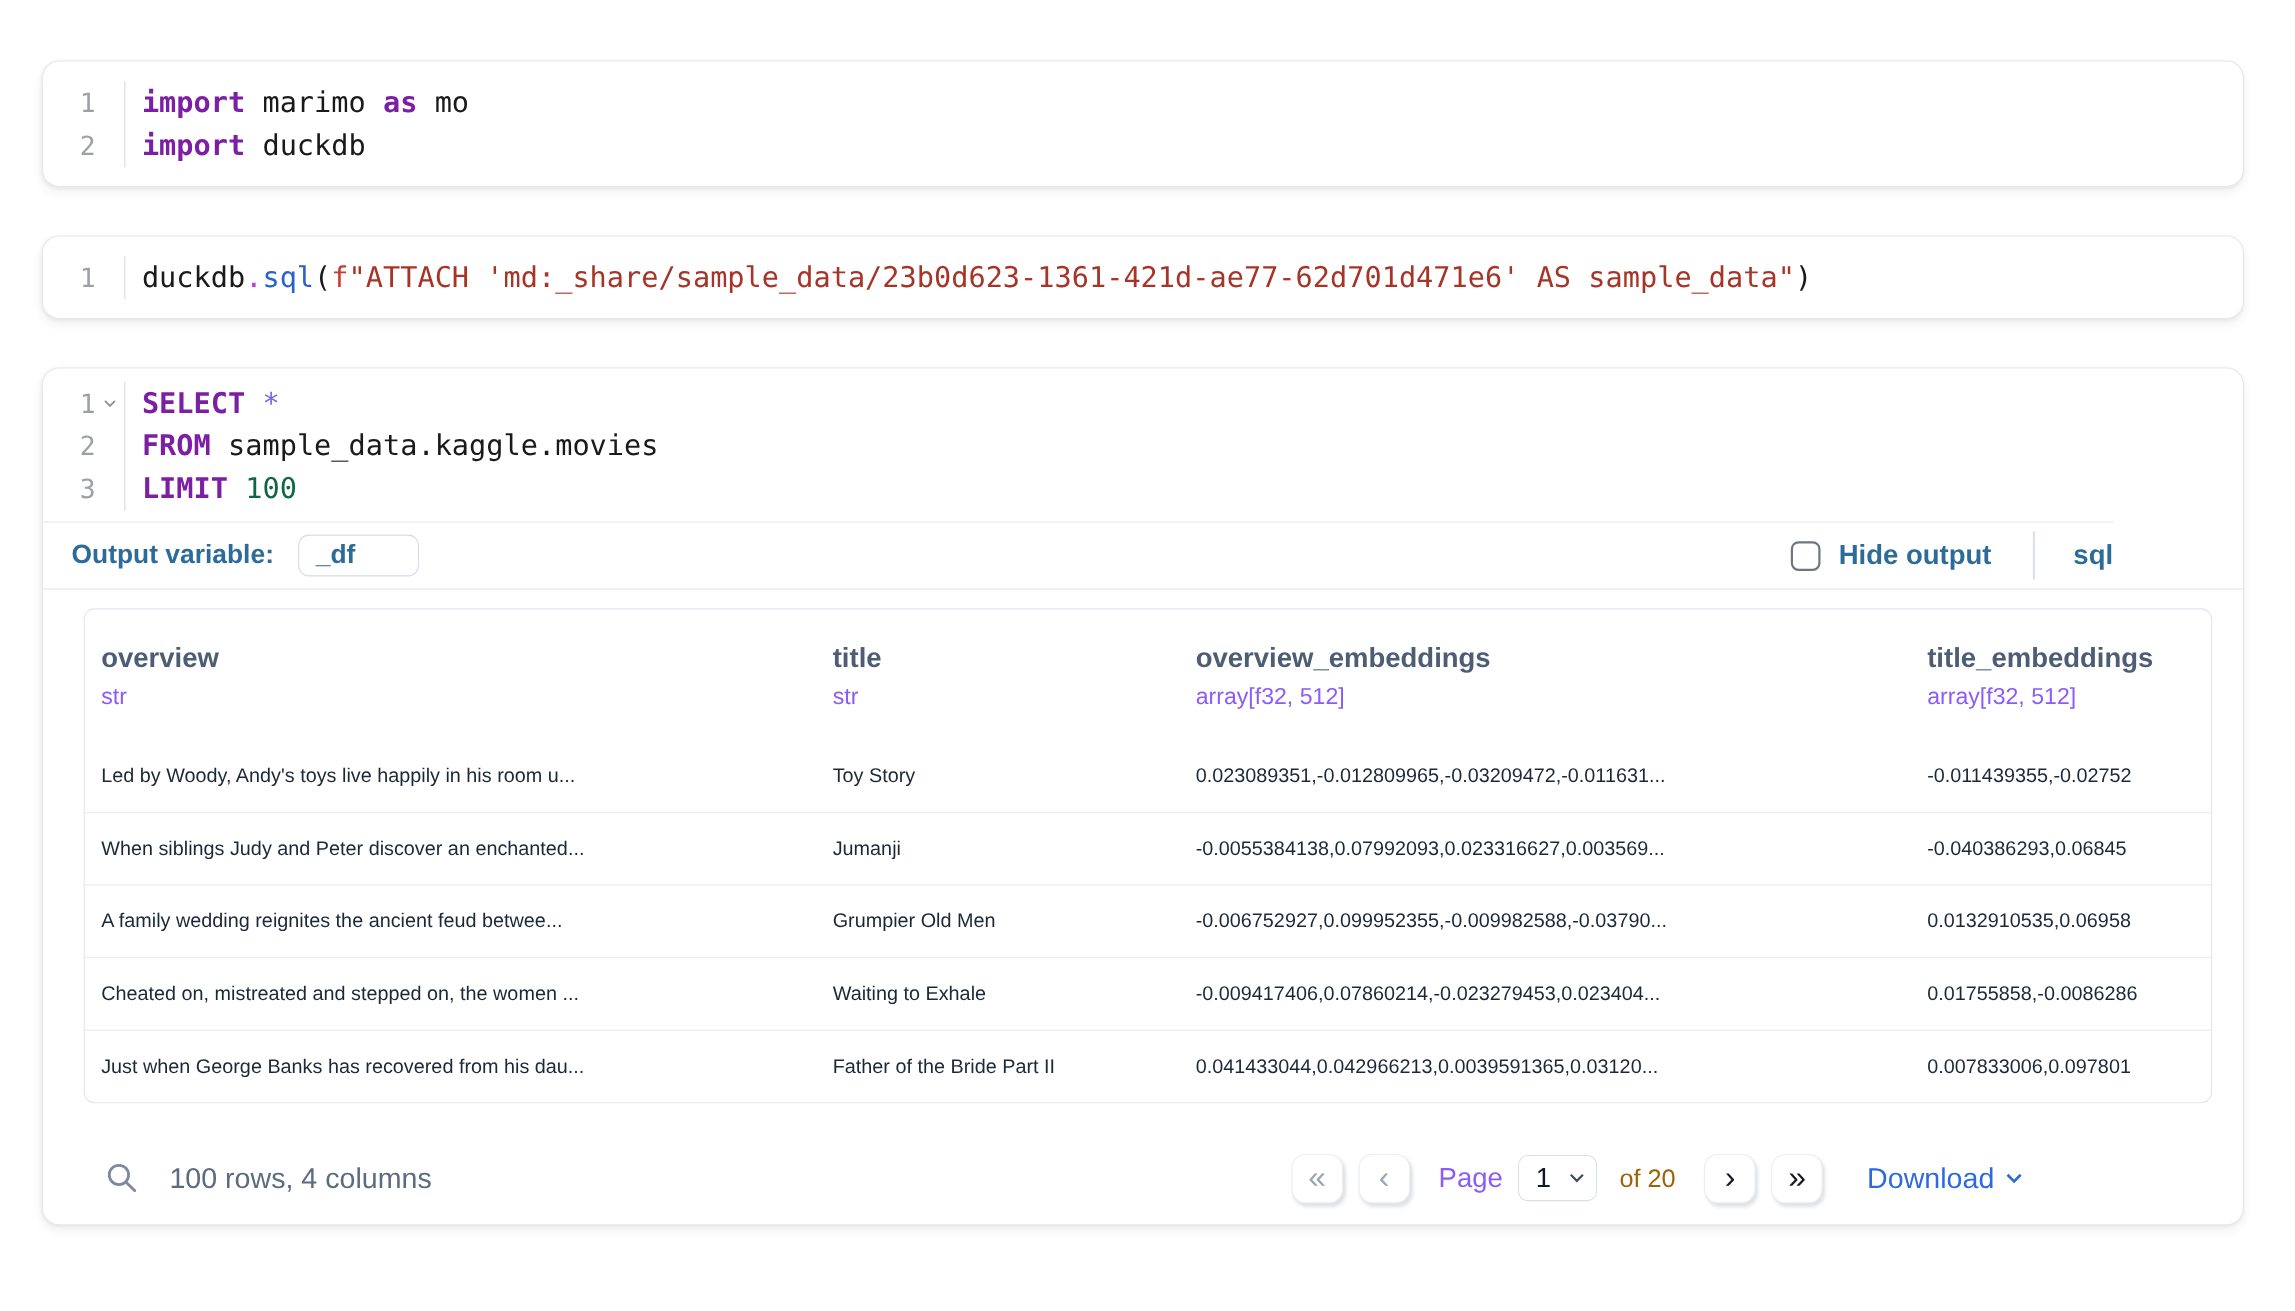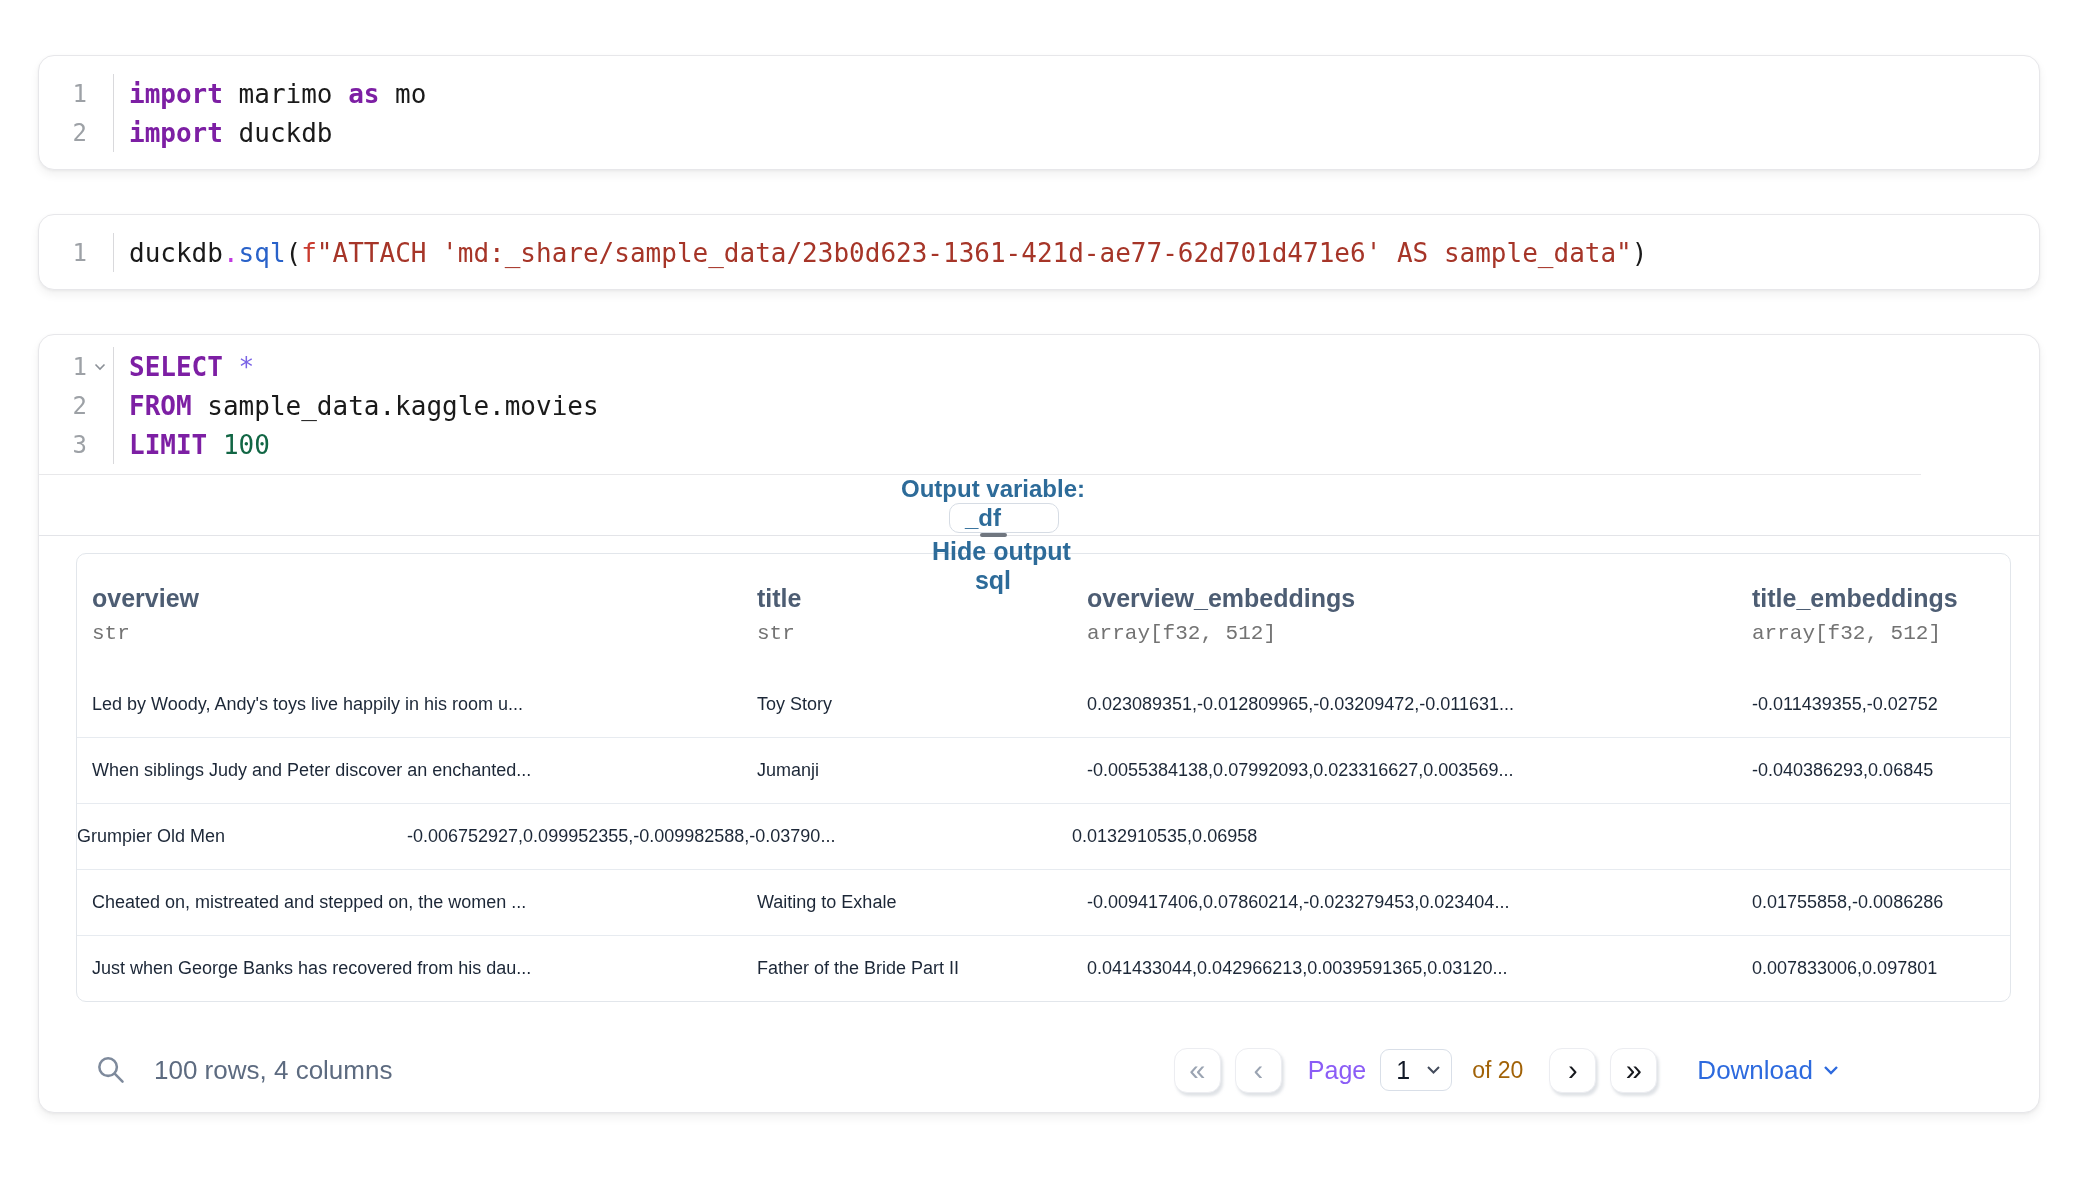--- a/index.html
+++ b/index.html
@@ -25,39 +25,39 @@
   .tok-kw  { color:var(--c-kw); font-weight:700; }
   .tok-op  { color:var(--c-op); }
   .tok-op2 { color:var(--c-op2); }
   .tok-fn  { color:var(--c-fn); }
   .tok-str { color:var(--c-str); }
   .tok-fstr{ color:var(--c-fstr); }
   .tok-num { color:var(--c-num); }
 
   
   .editor-divider { height:0; border-top:1.5px solid #e8e8ea; width:calc(100% - 118px); }
-  .outvar-row { height:60px; display:flex; align-items:center; padding:0 118px 0 26px;flex-direction:column; }
+  .outvar-row { height:60px; display:flex; align-items:center; padding:0 118px 0 26px; }
   .outvar-label { color:var(--c-accent); font-weight:700; font-size:24px; }
   .outvar-input { margin-left:22px; width:110px; height:38px; border:1.5px solid #d6dce4;
     border-radius:10px; display:flex; align-items:center; padding-left:15px;
     color:var(--c-accent); font-weight:700; font-size:24px;text-align:right; }
   .spacer { flex:1; }
   .checkbox { width:27px; height:27px; border:2.5px solid #70767f; border-radius:7px; background:#fff; }
   .hide-label { margin-left:17px; color:var(--c-accent); font-weight:700; font-size:25px; }
   .vdiv { width:1.5px; height:44px; background:#dfe3e9; margin:0 35px 0 38px; }
   .lang-label { color:var(--c-accent); font-weight:700; font-size:25px; }
   .full-divider { height:0; border-top:1.5px solid #e3e4e8; }
 
   
   .table-wrap { margin:17px 30px 0 37px; }
   .rtable { width:1935px; border:1.5px solid #e2e6eb; border-radius:10px; overflow:hidden; }
   .thead { display:flex; padding:30px 0 26px 0; }
   .th { overflow:hidden; }
   .th .cname { color:var(--c-header_text); font-weight:700; font-size:25px; white-space:nowrap; }
-  .th .ctype { color:#737373; font-size:21px; margin-top:9px; white-space:nowrap;font-family:Liberation Mono, monospace; }
+  .th .ctype { color:#8b5cf6; font-size:21px; margin-top:9px; white-space:nowrap; }
   .trow { display:flex; align-items:center; height:66px; border-top:1.5px solid #e7ebf0; }
   .trow:first-of-type { border-top:none; }
   .td { font-size:18px; color:var(--c-cell_text); white-space:nowrap; overflow:hidden; }
   .col-0 { flex:0 0 680px; padding-left:15px; }
   .col-1 { flex:0 0 330px; }
   .col-2 { flex:0 0 665px; }
   .col-3 { flex:1 1 auto; }
 
   
   .footer { display:flex; align-items:center; padding:26px 0 0 57px; height:110px; }
@@ -142,20 +142,21 @@
               <div class="td col-2">0.023089351,-0.012809965,-0.03209472,-0.011631...</div>
               <div class="td col-3">-0.011439355,-0.02752</div>
             </div>
             <div class="trow">
               <div class="td col-0">When siblings Judy and Peter discover an enchanted...</div>
               <div class="td col-1">Jumanji</div>
               <div class="td col-2">-0.0055384138,0.07992093,0.023316627,0.003569...</div>
               <div class="td col-3">-0.040386293,0.06845</div>
             </div>
             <div class="trow">
+              <div class="td col-0">A family wedding reignites the ancient feud betwee...</div>
               <div class="td col-1">Grumpier Old Men</div>
               <div class="td col-2">-0.006752927,0.099952355,-0.009982588,-0.03790...</div>
               <div class="td col-3">0.0132910535,0.06958</div>
             </div>
             <div class="trow">
               <div class="td col-0">Cheated on, mistreated and stepped on, the women ...</div>
               <div class="td col-1">Waiting to Exhale</div>
               <div class="td col-2">-0.009417406,0.07860214,-0.023279453,0.023404...</div>
               <div class="td col-3">0.01755858,-0.0086286</div>
             </div>

